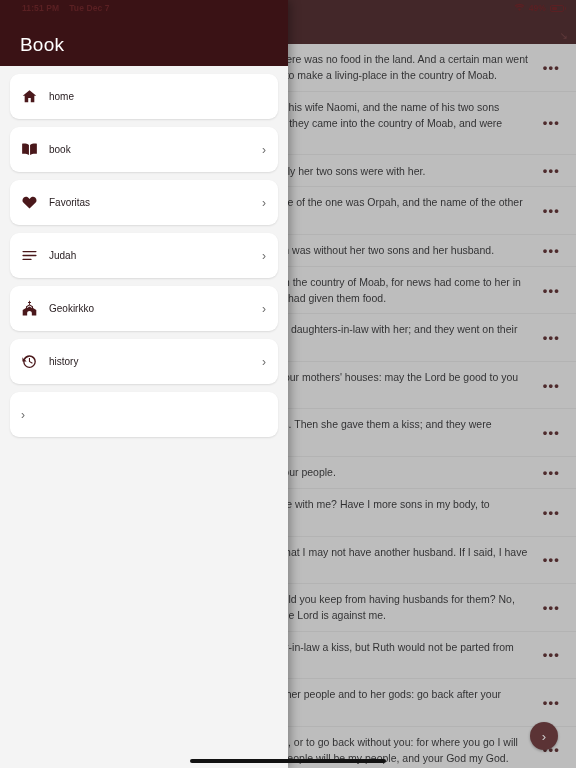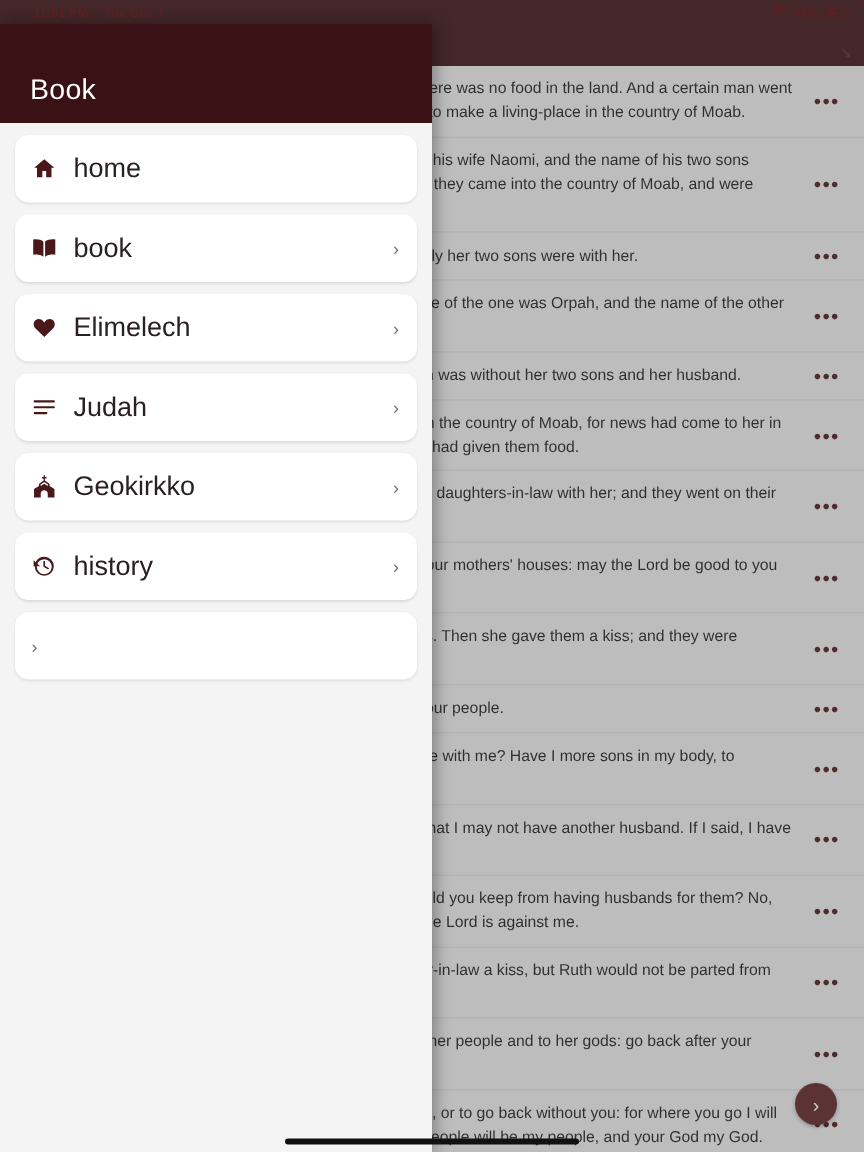--- a/index.html
+++ b/index.html
@@ -82,21 +82,21 @@
     content:""; position:absolute; right:-3px; top:1.5px;
     width:1.5px; height:3px; background:#5a2023; border-radius:0 1px 1px 0;
   }
   .batt-fill {
     position:absolute; left:1px; top:1px; bottom:1px; width:5px;
     background:#5a2023; border-radius:1px;
   }
 
   
   .drawer {
-    position:absolute; top:16px; left:0; bottom:0; width:288px;
+    position:absolute; top:0; left:0; bottom:0; width:288px;
     background:#f4f4f4; z-index:30;
     box-shadow:2px 0 10px rgba(0,0,0,.35);
     display:flex; flex-direction:column;
   }
   .drawer-header {
     height:66px; background:#3a1215;
     display:flex; align-items:flex-end;
     padding:0 0 10px 20px;
   }
   .drawer-title {
@@ -110,21 +110,21 @@
     display:flex; align-items:center; justify-content:space-between;
     padding:0 12px 0 11px;
     box-shadow:0 1px 2px rgba(0,0,0,.10);
   }
   .menu-left { display:flex; align-items:center; gap:11px; }
   .menu-icon {
     width:17px; height:17px; display:flex;
     align-items:center; justify-content:center; color:#4a181b;
   }
   .menu-icon svg { width:100%; height:100%; fill:#4a181b; }
-  .menu-label { font-size:18px; color:#2a2023; }
+  .menu-label { font-size:10px; color:#2a2023; }
   .menu-chevron { color:#6d6d6d; font-size:12px; line-height:1; }
   .menu-chevron.hidden { visibility:hidden; }
 
   
   .home-indicator {
     position:absolute; bottom:5px; left:50%; transform:translateX(-50%);
     width:196px; height:4px; border-radius:3px; background:#111;
     z-index:50;
   }
 </style>
@@ -248,21 +248,21 @@
           </div>
           <span class="menu-chevron">›</span>
         </div>
         <div class="menu-card">
           <div class="menu-left">
             <span class="menu-icon">
               <svg viewBox="0 0 24 24">
                 <path d="M12 20.6 3.6 12.5C1.4 10.3 1.6 6.7 4 4.8c2.1-1.7 5.1-1.2 6.8.8l1.2 1.4 1.2-1.4c1.7-2 4.7-2.5 6.8-.8 2.4 1.9 2.6 5.5.4 7.7L12 20.6z"></path>
               </svg>
             </span>
-            <span class="menu-label">Elimelech</span>
+            <span class="menu-label">Favoritas</span>
           </div>
           <span class="menu-chevron">›</span>
         </div>
         <div class="menu-card">
           <div class="menu-left">
             <span class="menu-icon">
               <svg viewBox="0 0 24 24">
                 <rect x="2" y="5.5" width="20" height="2" rx="1"></rect>
                 <rect x="2" y="11" width="20" height="2" rx="1"></rect>
                 <rect x="2" y="16.5" width="13" height="2" rx="1"></rect>

